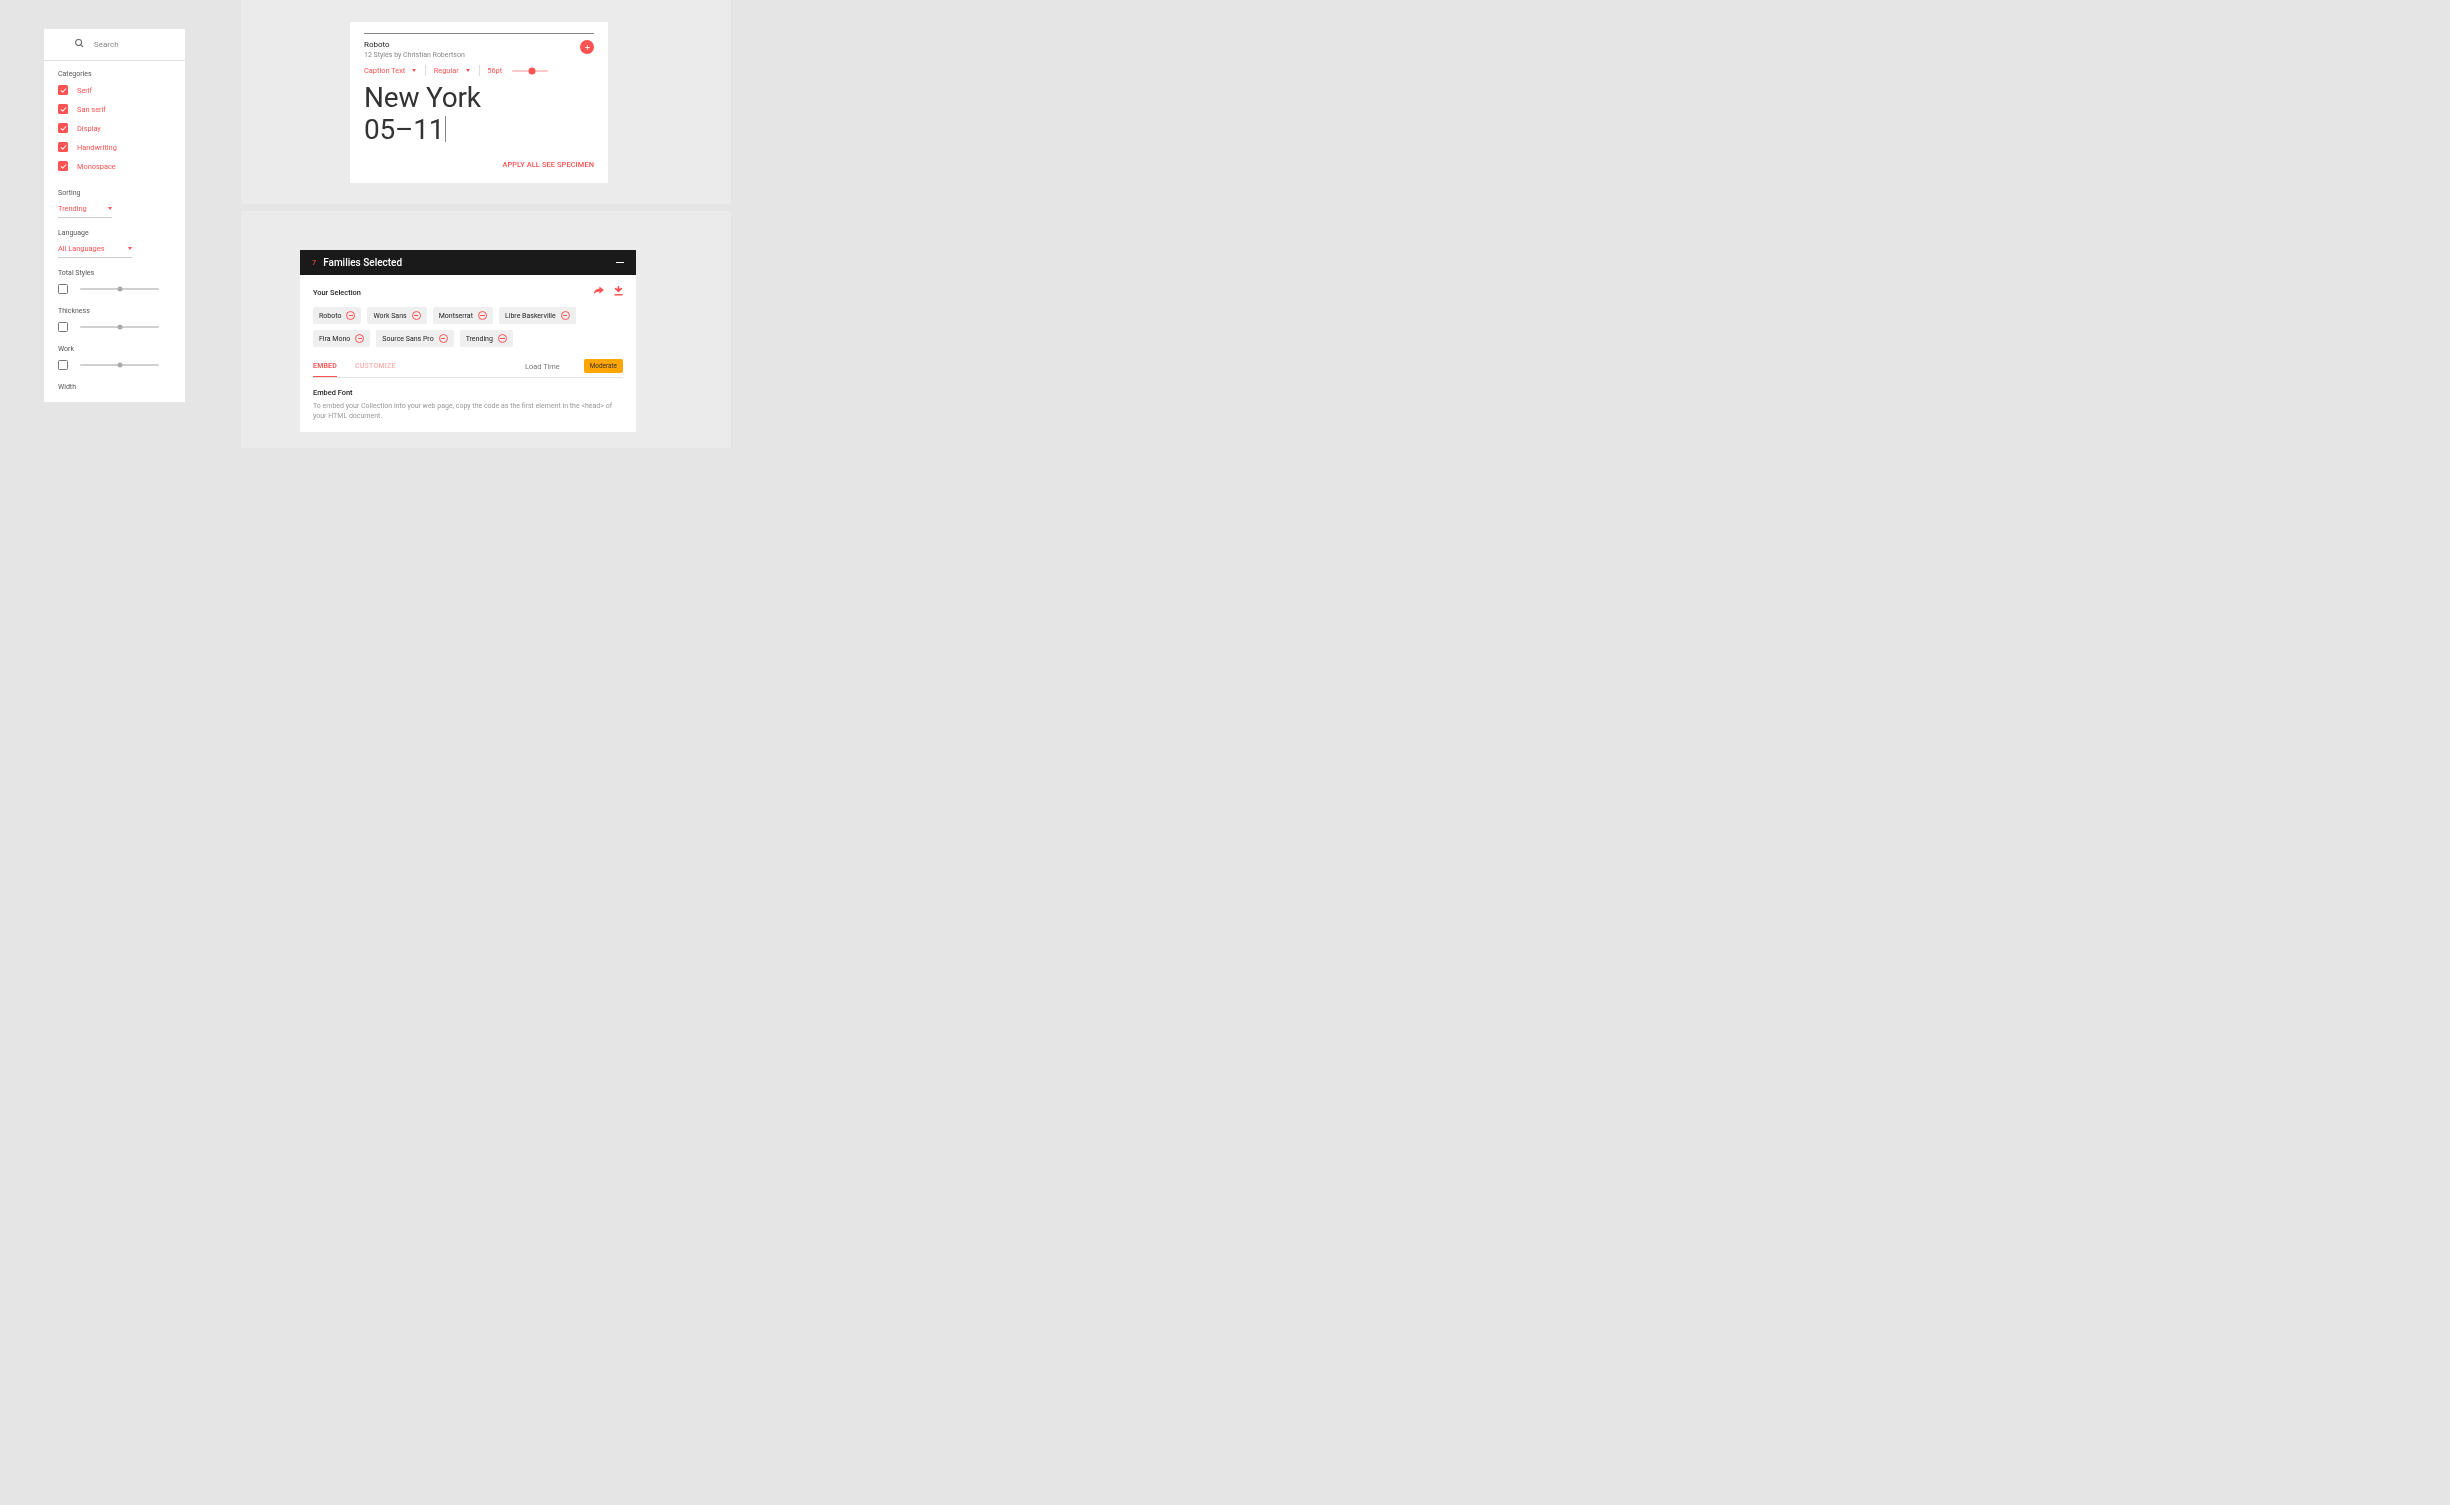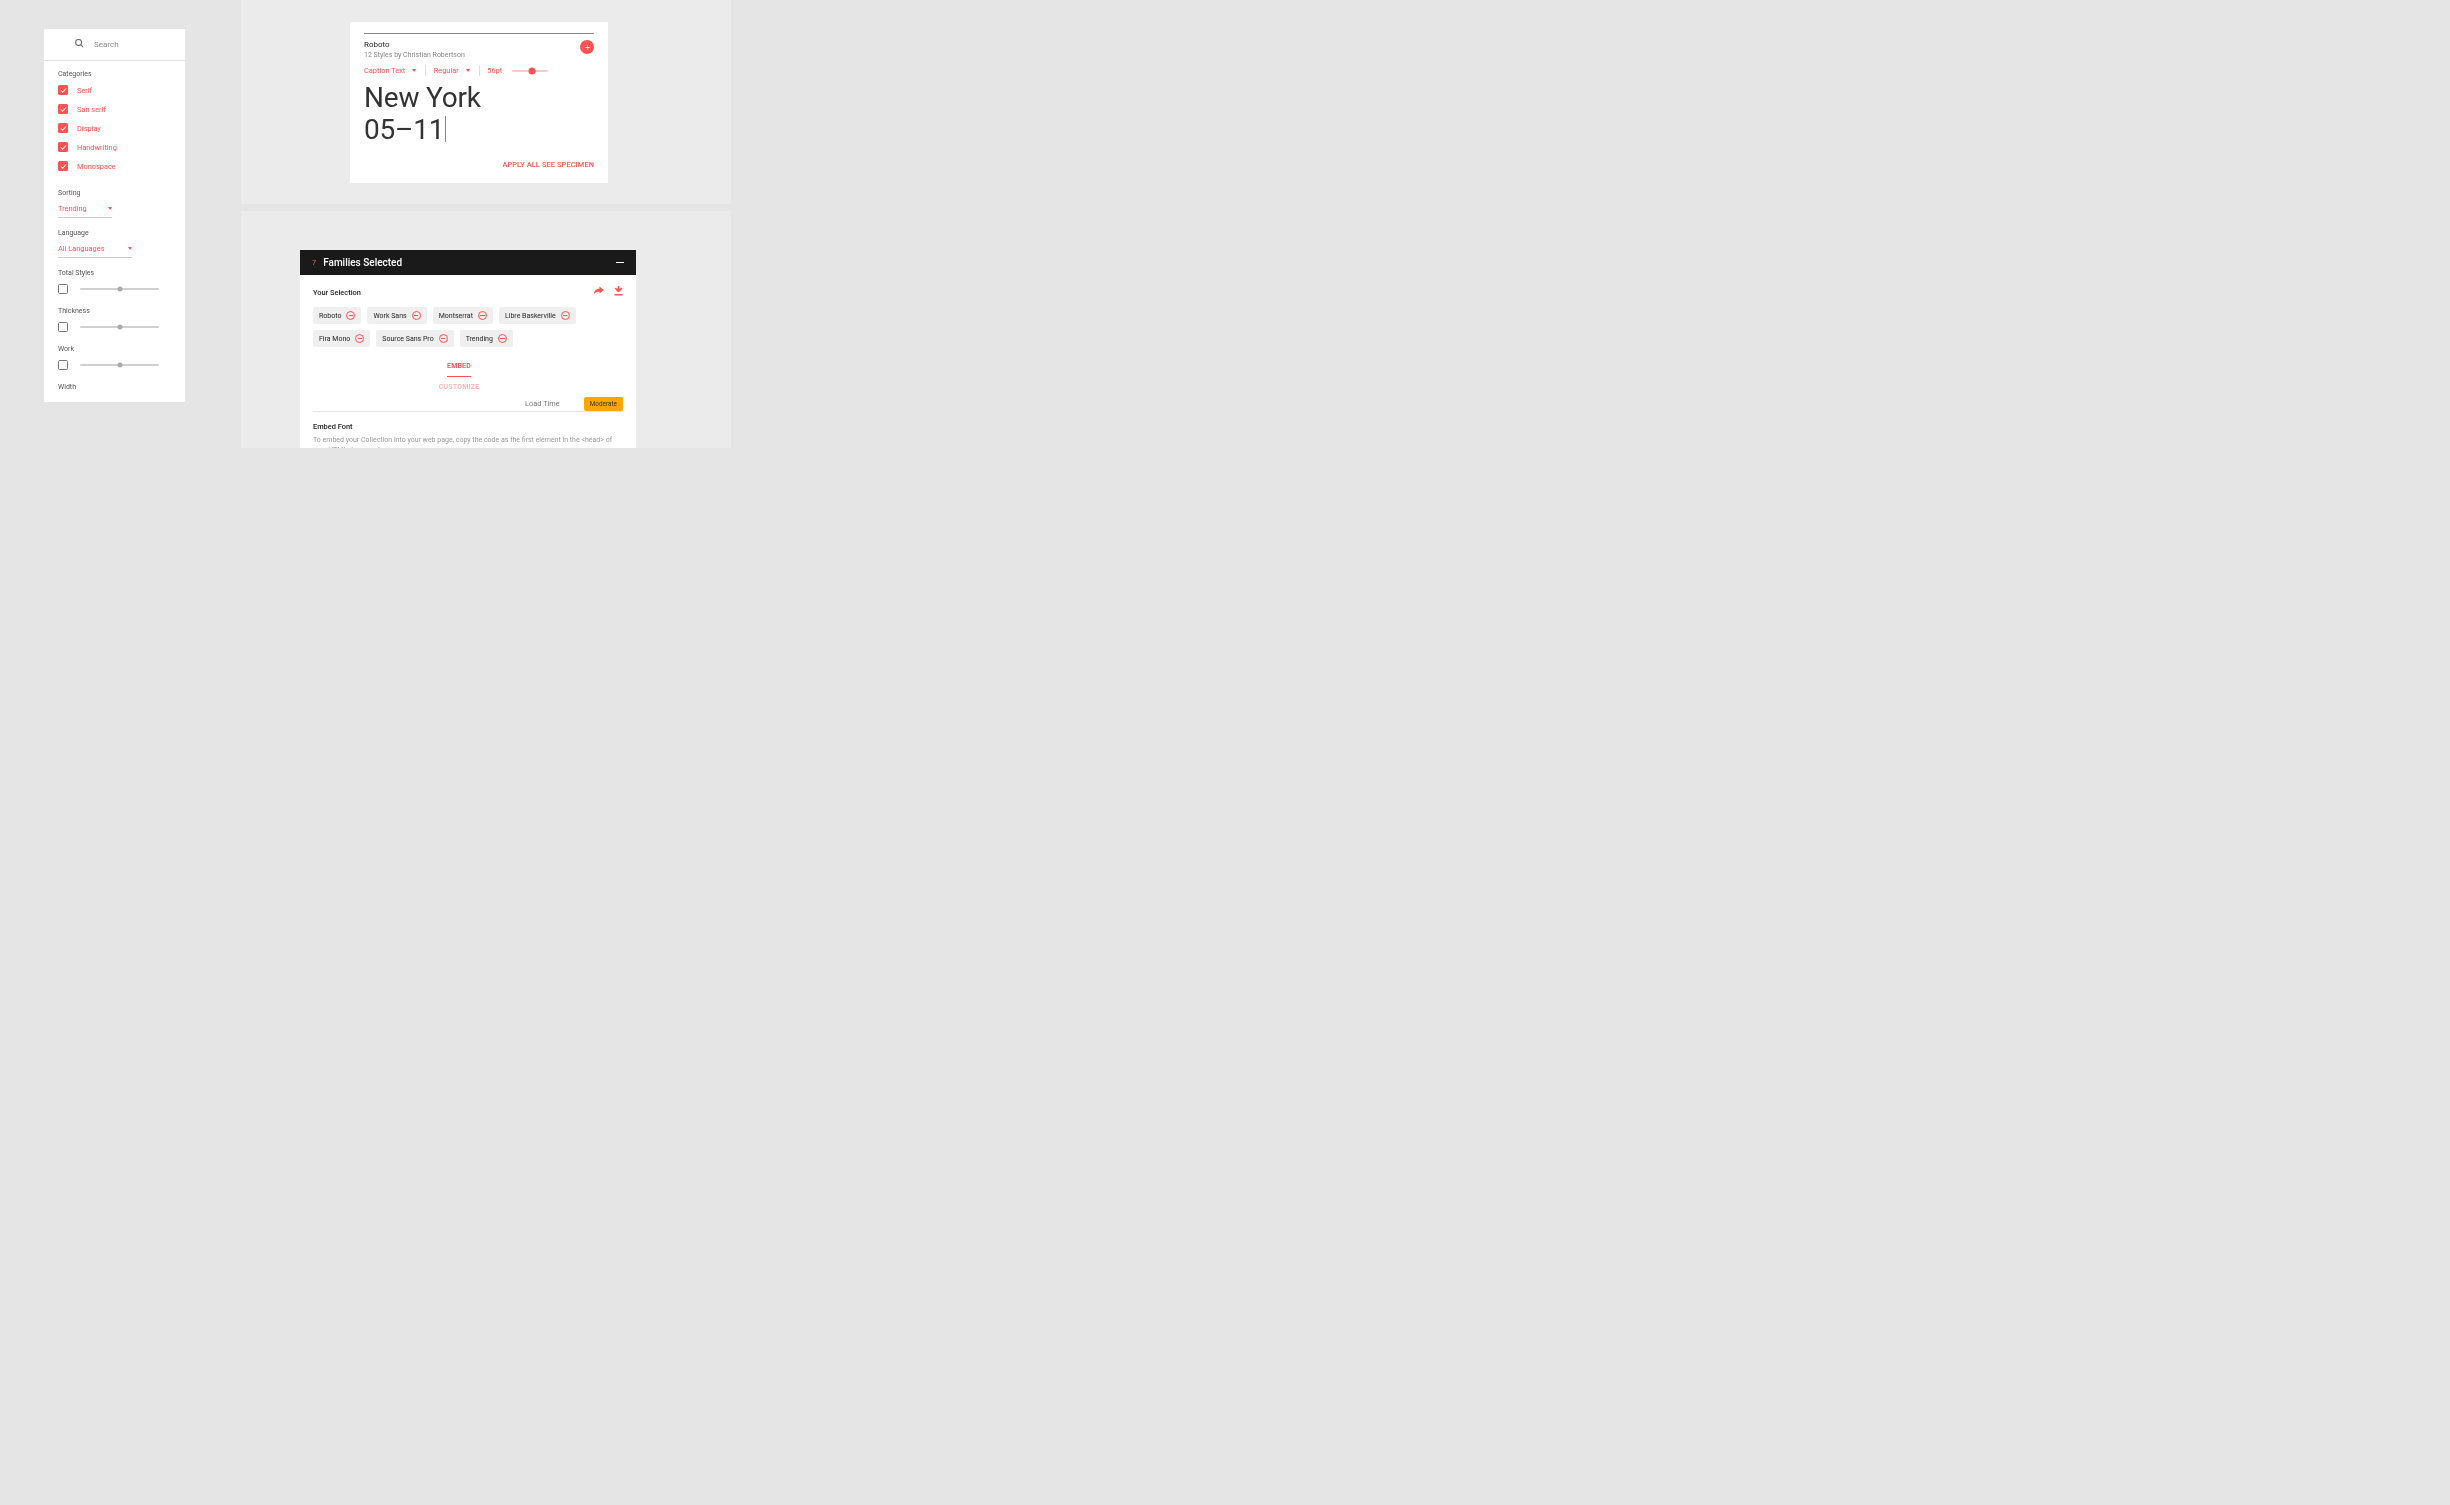--- a/index.html
+++ b/index.html
@@ -56,21 +56,21 @@
 .sel-body { padding: 11px 13px 0 13px; }
 .sel-top-row { display: flex; justify-content: space-between; align-items: center; margin-bottom: 9px; }
 .sel-title { font-size: 7.4px; color: #222; font-weight: 500; }
 .sel-icons { display: flex; gap: 10px; }
 .share-icon, .download-icon { cursor: pointer; }
 .chip-row { display: flex; flex-wrap: wrap; gap: 6px; margin-bottom: 5px; }
 .chip { display: flex; align-items: center; background: #efefef; border-radius: 2px; padding: 4px 6px; }
 .chip-label { font-size: 7px; color: #222; margin-right: 5px; }
 .chip-remove { width: 9px; height: 9px; border: 1px solid #ff5252; border-radius: 50%; display: flex; align-items: center; justify-content: center; cursor: pointer; }
 .chip-remove-bar { width: 4.4px; height: 1px; background: #ff5252; }
-.tab-row { display: flex; align-items: center; margin-top: 9px; border-bottom: 0.5px solid #e5e5e5; flex-direction: column; }
+.tab-row { display: flex; align-items: center; margin-top: 9px; border-bottom: 0.5px solid #e5e5e5; }
 .tab { font-size: 7px; font-weight: 600; letter-spacing: 0.2px; padding: 6px 0; margin-right: 18px; cursor: pointer; }
 .tab.active { color: #ff5252; border-bottom: 1px solid #ff5252; margin-bottom: -0.5px; }
 .tab.inactive { color: #ffb3b3; }
 .load-time-wrap { margin-left: auto; display: flex; align-items: center; gap: 24px; }
 .load-time-label { font-size: 7.4px; color: #777; }
 .load-badge { background: #ffa500; color: #333; font-size: 6.4px; padding: 3px 6px; border-radius: 2px; }
 .embed-section { padding: 10px 0; }
 .embed-title { font-size: 7.4px; color: #222; font-weight: 500; margin-bottom: 4px; }
 .embed-desc { font-size: 7px; color: #999; line-height: 1.5; }
 </style>

